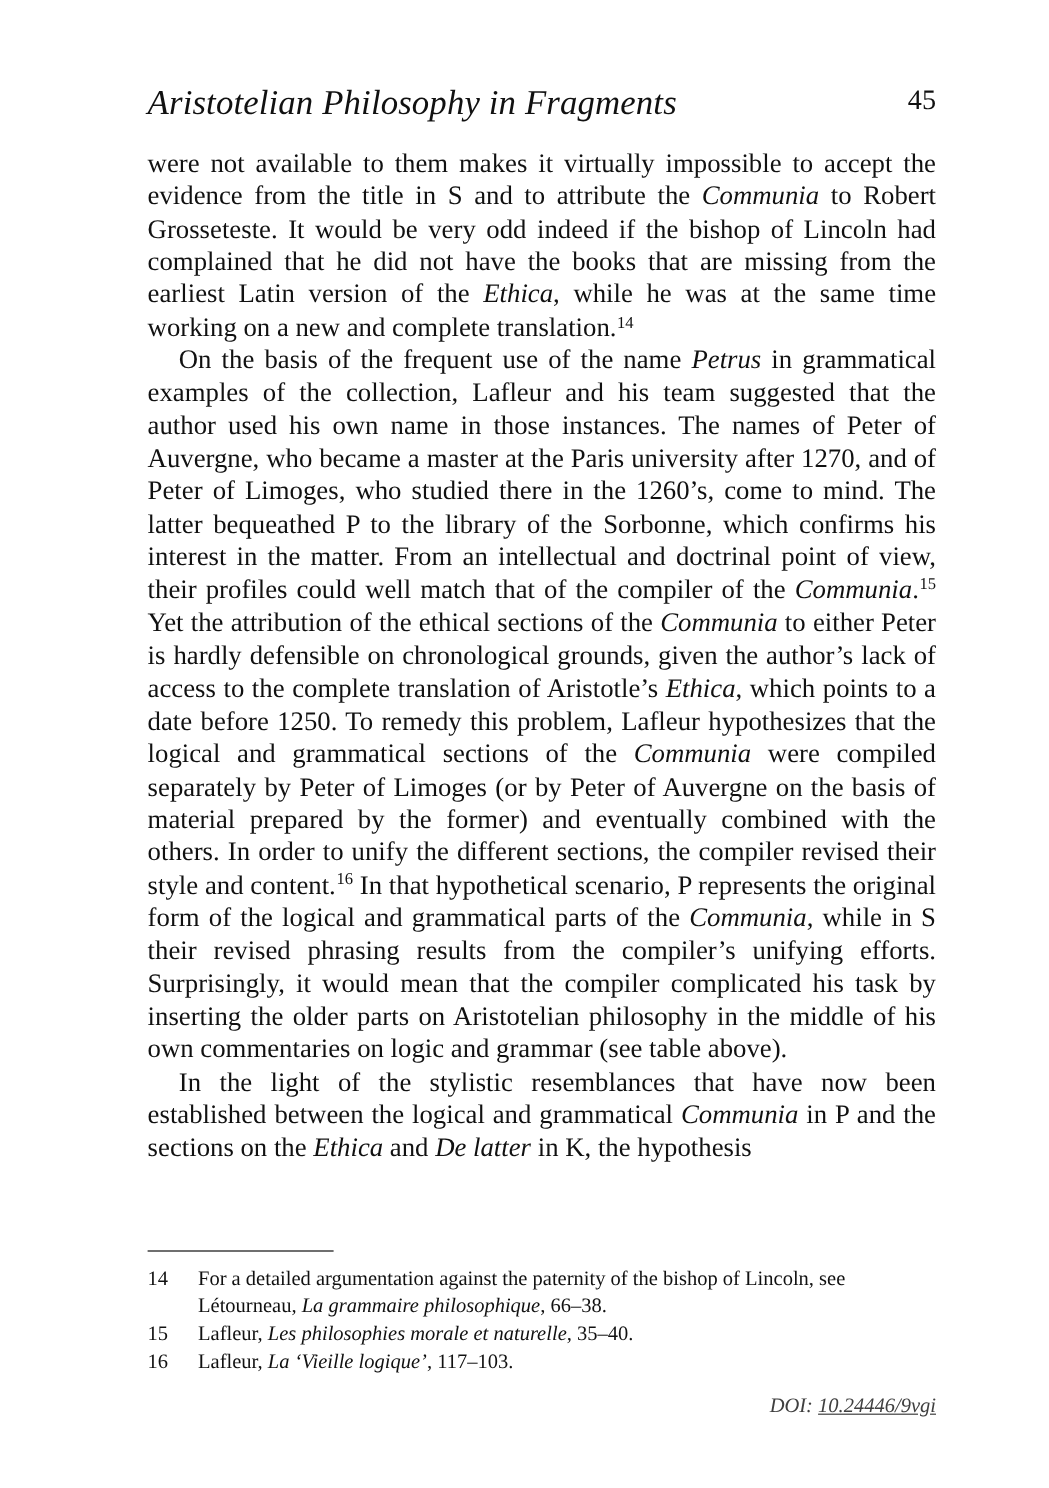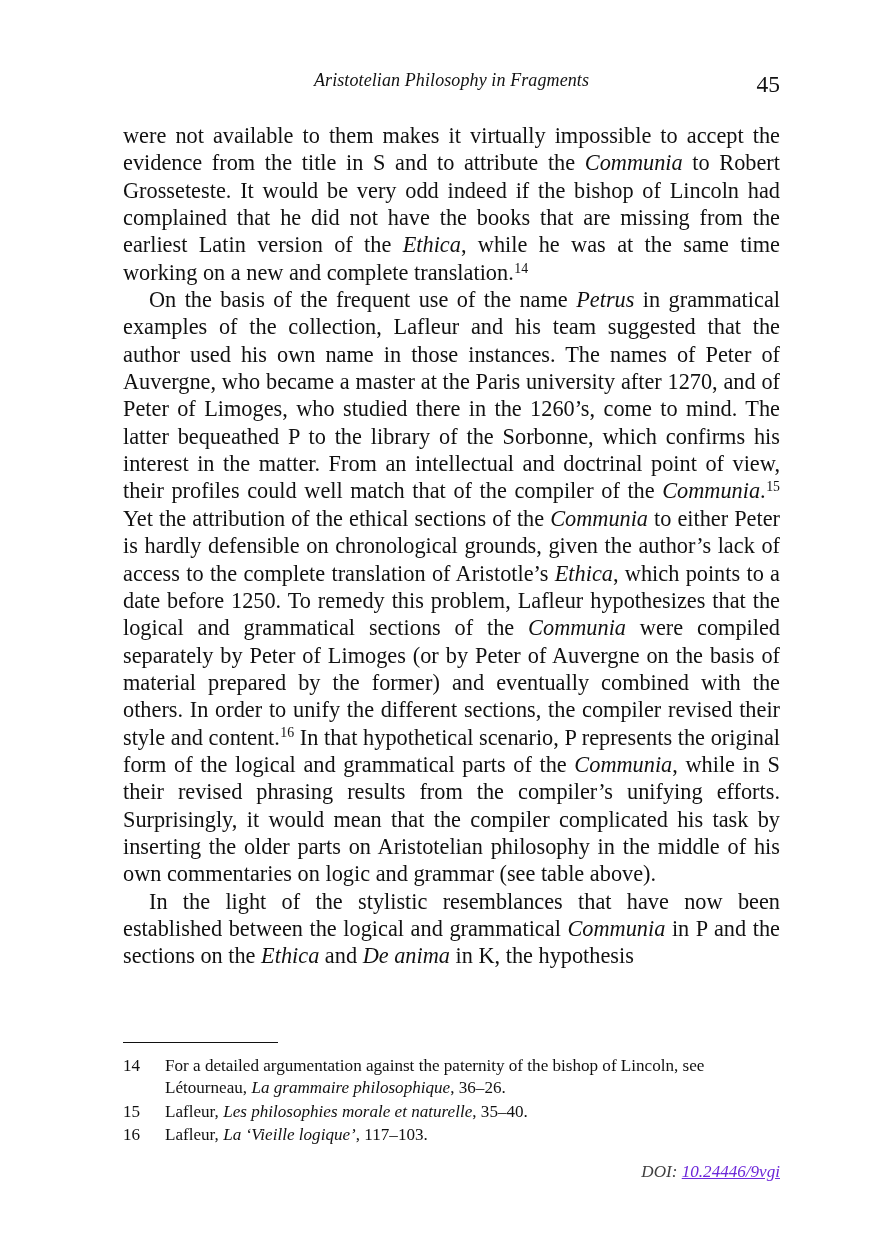--- a/index.html
+++ b/index.html
@@ -27,23 +27,23 @@
   .running-head {
     position: absolute;
     left: 123px;
     top: 70px;
     width: 657px;
     height: 34px;
   }
   .rh-title {
     position: absolute;
     left: 0; right: 0;
-    text-align: center;
+    text-align: left;
     font-style: italic;
-    font-size: 18px;
+    font-size: 29px;
     letter-spacing: 0.1px;
     white-space: nowrap;
     font-family: Liberation Serif, serif;
   }
   .rh-folio {
     position: absolute;
     right: 0;
     top: 1px;
     font-size: 23.5px;
     font-style: normal;
@@ -129,37 +129,37 @@
 <div class="page">
 
   <div class="running-head">
     <div class="rh-title">Aristotelian Philosophy in Fragments</div>
     <div class="rh-folio">45</div>
   </div>
 
   <div class="body-col">
     <p class="para"><span>were not available to them makes it virtually impossible to accept the evidence from the title in S and to attribute the </span><i>Communia</i><span> to Robert Grosseteste. It would be very odd indeed if the bishop of Lincoln had complained that he did not have the books that are missing from the earliest Latin version of the </span><i>Ethica</i><span>, while he was at the same time working on a new and complete translation.</span><sup class="fn">14</sup></p>
     <p class="para indent"><span>On the basis of the frequent use of the name </span><i>Petrus</i><span> in grammatical examples of the collection, Lafleur and his team suggested that the author used his own name in those instances. The names of Peter of Auvergne, who became a master at the Paris university after 1270, and of Peter of Limoges, who studied there in the 1260’s, come to mind. The latter bequeathed P to the library of the Sorbonne, which confirms his interest in the matter. From an intellectual and doctrinal point of view, their profiles could well match that of the compiler of the </span><i>Communia</i><span>.</span><sup class="fn">15</sup><span> Yet the attribution of the ethical sections of the </span><i>Communia</i><span> to either Peter is hardly defensible on chronological grounds, given the author’s lack of access to the complete translation of Aristotle’s </span><i>Ethica</i><span>, which points to a date before 1250. To remedy this problem, Lafleur hypothesizes that the logical and grammatical sections of the </span><i>Communia</i><span> were compiled separately by Peter of Limoges (or by Peter of Auvergne on the basis of material prepared by the former) and eventually combined with the others. In order to unify the different sections, the compiler revised their style and content.</span><sup class="fn">16</sup><span> In that hypothetical scenario, P represents the original form of the logical and grammatical parts of the </span><i>Communia</i><span>, while in S their revised phrasing results from the compiler’s unifying efforts. Surprisingly, it would mean that the compiler complicated his task by inserting the older parts on Aristotelian philosophy in the middle of his own commentaries on logic and grammar (see table above).</span></p>
-    <p class="para indent"><span>In the light of the stylistic resemblances that have now been established between the logical and grammatical </span><i>Communia</i><span> in P and the sections on the </span><i>Ethica</i><span> and </span><i>De anima</i><span> in K, the hypothesis</span></p>
+    <p class="para indent"><span>In the light of the stylistic resemblances that have now been established between the logical and grammatical </span><i>Communia</i><span> in P and the sections on the </span><i>Ethica</i><span> and </span><i>De latter</i><span> in K, the hypothesis</span></p>
   </div>
 
   <div class="footnotes">
     <div class="fn-rule"></div>
     <div class="fn-item">
       <span class="fn-num">14</span>
-      <span class="fn-text"><span>For a detailed argumentation against the paternity of the bishop of Lincoln, see Létourneau, </span><i>La grammaire philosophique</i><span>, 36–26.</span></span>
+      <span class="fn-text"><span>For a detailed argumentation against the paternity of the bishop of Lincoln, see Létourneau, </span><i>La grammaire philosophique</i><span>, 66–38.</span></span>
     </div>
     <div class="fn-item">
       <span class="fn-num">15</span>
       <span class="fn-text"><span>Lafleur, </span><i>Les philosophies morale et naturelle</i><span>, 35–40.</span></span>
     </div>
     <div class="fn-item">
       <span class="fn-num">16</span>
       <span class="fn-text"><span>Lafleur, </span><i>La ‘Vieille logique’</i><span>, 117–103.</span></span>
     </div>
   </div>
 
   <div class="doi-line">
     <span class="doi-label">DOI:</span>
-    <a class="doi-link" href="#" style="color: #6d28d9;">10.24446/9vgi</a>
+    <a class="doi-link" href="#" style="color: #404040;">10.24446/9vgi</a>
   </div>
 
 </div>
 
 </body></html>

